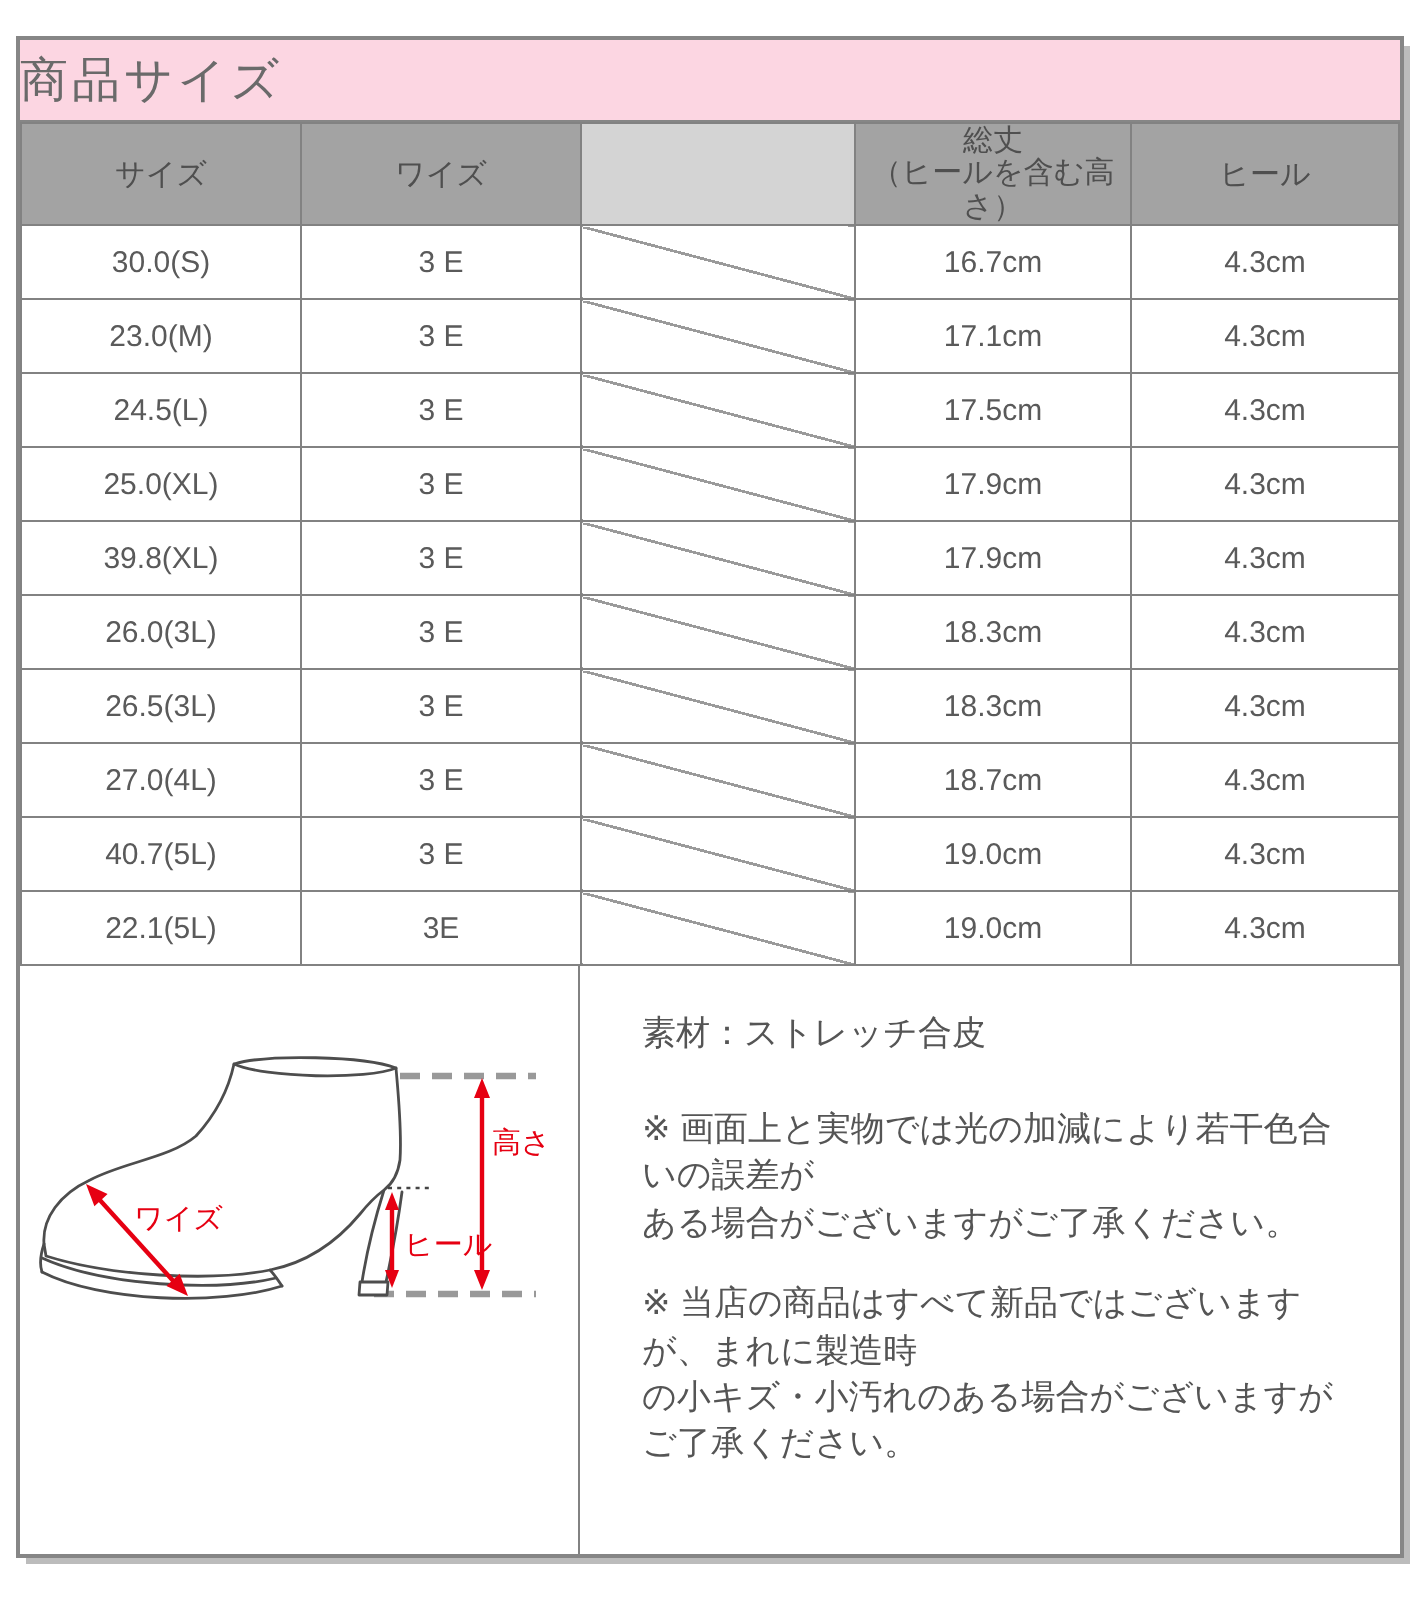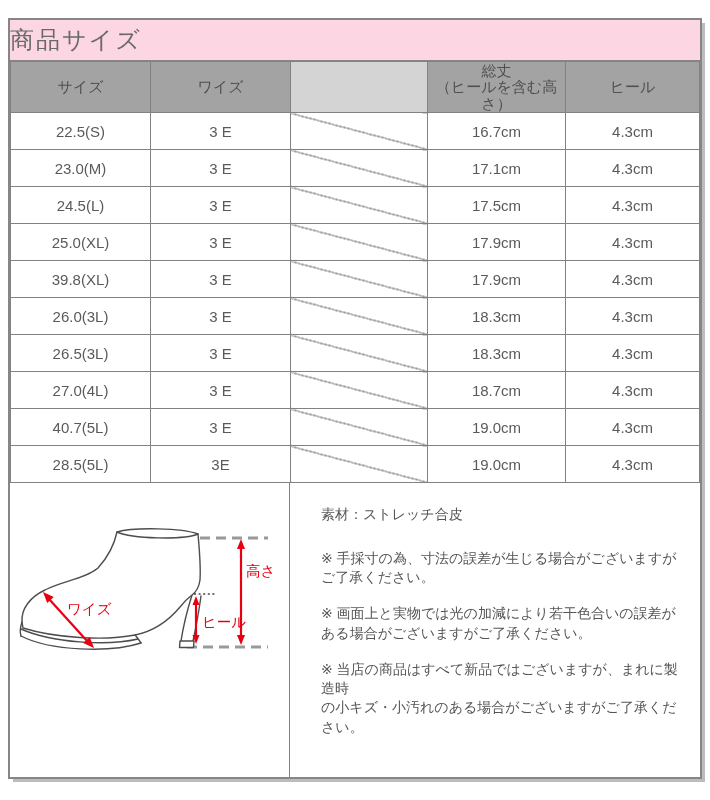--- a/index.html
+++ b/index.html
@@ -37,21 +37,21 @@
       transparent calc(50% + 0.7px));
   }
   .size-table thead th.c-diag{background-color:#d4d4d4;}
   .th-main{display:block;line-height:1.15;}
   .th-sub{display:block;font-size:15px;line-height:1.1;}
   .bottom{flex:1 1 auto;display:flex;min-height:0;}
   .boot-cell{flex:0 0 279px;border-right:1px solid #828282;position:relative;}
   .boot-cell svg{display:block;width:279px;height:199px;}
   .notes-cell{
     flex:1 1 auto;padding:22px 18px 0 31px;
-    color:#555;font-size:14px;line-height:1.38;
+    color:#555;font-size:17px;line-height:1.38;
   }
   .material{margin:0 0 24px 0;}
   .note{margin:0 0 17px 0;}
   .boot-line{stroke:#4d4d4d;stroke-width:1.4;fill:none;stroke-linecap:round;}
   .boot-fill{stroke:#4d4d4d;stroke-width:1.4;fill:#ffffff;stroke-linejoin:round;}
   .dash{stroke:#999999;stroke-width:3.2;stroke-dasharray:10 6;fill:none;}
   .dots{stroke:#444444;stroke-width:1.3;stroke-dasharray:2 2.6;fill:none;}
   .red-line{stroke:#e60012;stroke-width:2.2;fill:none;}
   .red-head{fill:#e60012;stroke:none;}
   .rlabel{fill:#e60012;font-size:14.5px;}
@@ -80,21 +80,21 @@
         <th class="c-diag"></th>
         <th>
           <span class="th-main">総丈</span>
           <span class="th-sub">（ヒールを含む高さ）</span>
         </th>
         <th>ヒール</th>
       </tr>
     </thead>
     <tbody>
         <tr>
-          <td>22.5(S)</td>
+          <td>30.0(S)</td>
           <td>3 E</td>
           <td class="c-diag"></td>
           <td>16.7cm</td>
           <td>4.3cm</td>
         </tr>
         <tr>
           <td>23.0(M)</td>
           <td>3 E</td>
           <td class="c-diag"></td>
           <td>17.1cm</td>
@@ -143,21 +143,21 @@
           <td>4.3cm</td>
         </tr>
         <tr>
           <td>40.7(5L)</td>
           <td>3 E</td>
           <td class="c-diag"></td>
           <td>19.0cm</td>
           <td>4.3cm</td>
         </tr>
         <tr>
-          <td>28.5(5L)</td>
+          <td>22.1(5L)</td>
           <td>3E</td>
           <td class="c-diag"></td>
           <td>19.0cm</td>
           <td>4.3cm</td>
         </tr>
       </tbody>
   </table>
 
   <div class="bottom">
 
@@ -200,19 +200,18 @@
         </g>
 
         <text class="rlabel" x="57" y="131">ワイズ</text>
         <text class="rlabel" x="236" y="93">高さ</text>
         <text class="rlabel" x="192" y="144">ヒール</text>
       </svg>
     </div>
 
     <div class="notes-cell">
       <p class="material">素材：ストレッチ合皮</p>
-      <p class="note"><span>※ 手採寸の為、寸法の誤差が生じる場合がございますが</span><br><span>ご了承ください。</span></p>
       <p class="note"><span>※ 画面上と実物では光の加減により若干色合いの誤差が</span><br><span>ある場合がございますがご了承ください。</span></p>
       <p class="note"><span>※ 当店の商品はすべて新品ではございますが、まれに製造時</span><br><span>の小キズ・小汚れのある場合がございますがご了承ください。</span></p>
     </div>
 
   </div>
 </div>
 
 </body></html>

